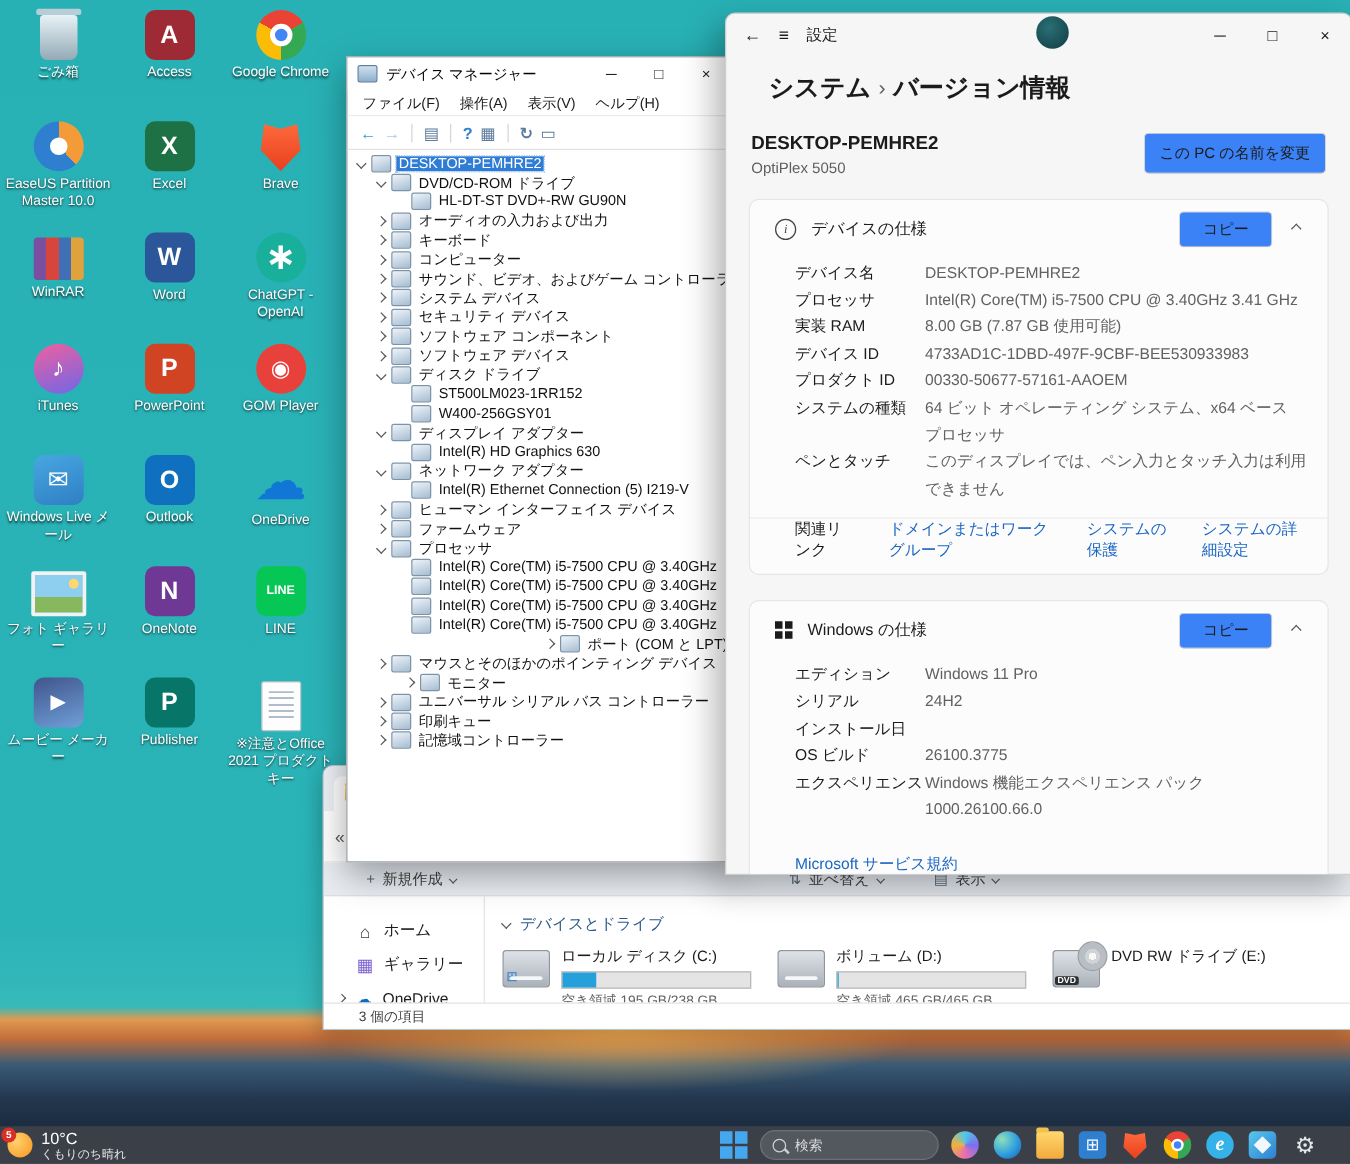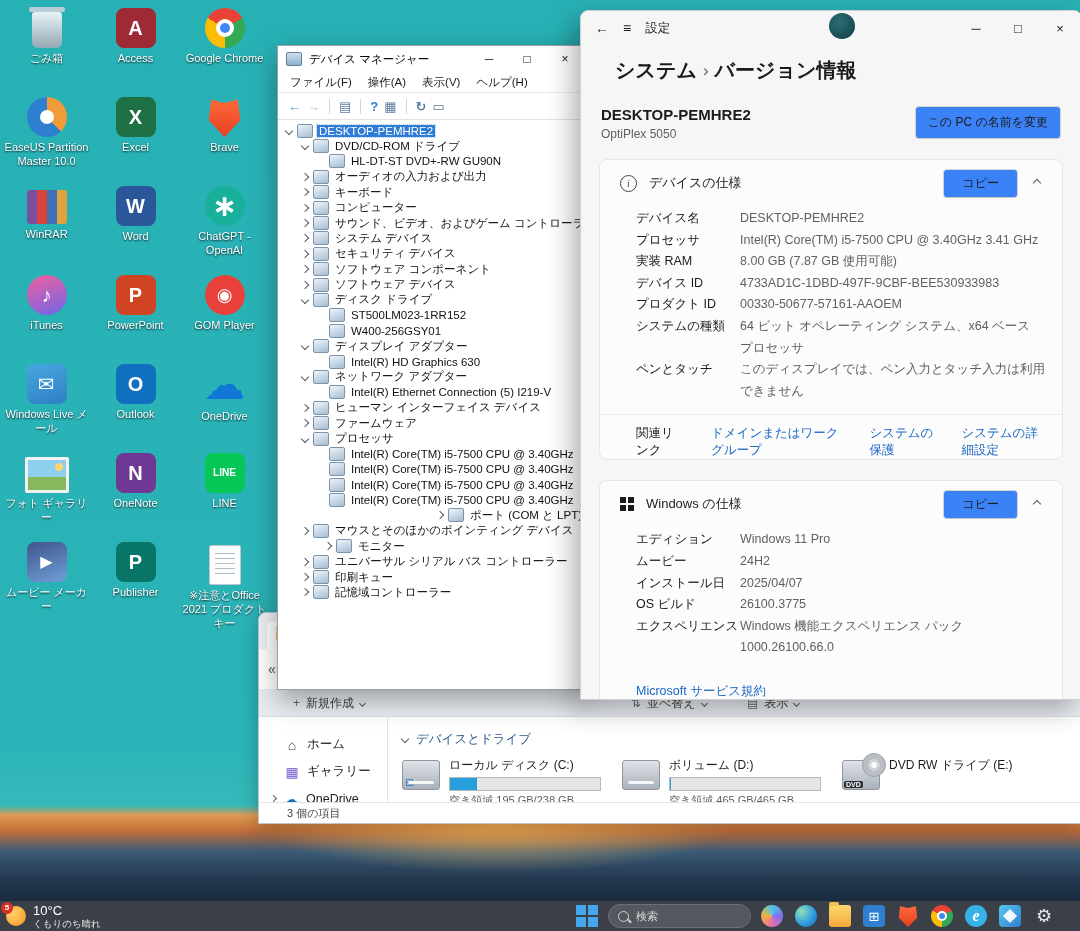--- a/index.html
+++ b/index.html
@@ -119,21 +119,21 @@
     linear-gradient(#1b1b1b,#1b1b1b) 0 8px/6px 6px no-repeat,
     linear-gradient(#1b1b1b,#1b1b1b) 8px 8px/6px 6px no-repeat}
   .card-title{font-size:13px;color:#1b1b1b}
   .copy-btn{margin-left:auto;padding:5px 18px}
   .head-chev{margin-right:6px;margin-left:4px}
   .spec-rows{padding:2px 0 12px}
   .srow{display:flex;line-height:21.6px;font-size:12.5px}
   .slabel{width:104px;flex:none;color:#1b1b1b}
   .svalue{color:#616161;flex:1}
   .card-div{height:1px;background:#ebebeb;margin:0 -16px 0 -36px}
-  .related{display:flex;align-items:flex-end;min-height:44px;gap:26px;font-size:12.5px;color:#1b1b1b;margin-left:-16px;padding-left:16px}
+  .related{display:flex;align-items:flex-start;min-height:44px;gap:26px;font-size:12.5px;color:#1b1b1b;margin-left:-16px;padding-left:16px}
   .slink{color:#1a66c4;text-decoration:none;font-size:12.5px}
   .foot{display:flex;flex-direction:column;gap:8px;padding:12px 0 16px}
 
   
   .taskbar{position:absolute;left:0;right:0;bottom:0;height:30px;background:rgba(62,66,73,.94);display:flex;align-items:center;z-index:60}
   .weather{display:flex;align-items:center;gap:7px;padding-left:6px;width:160px}
   .wicon{width:20px;height:20px;border-radius:50%;background:radial-gradient(circle at 35% 35%,#ffd36e,#f7941e);position:relative;flex:none}
   .wbadge{position:absolute;top:-4px;left:-5px;background:#d93025;color:#fff;font-size:8px;min-width:12px;height:12px;border-radius:7px;display:flex;align-items:center;justify-content:center;font-weight:700}
   .wtext{display:flex;flex-direction:column;line-height:1.2}
   .wtemp{font-size:13px;color:#fff}
@@ -683,26 +683,25 @@
           <span class="card-title">Windows の仕様</span>
           <button class="btn copy-btn">コピー</button>
           <i class="chev up head-chev"></i>
         </div>
         <div class="spec-rows">
             <div class="srow">
               <span class="slabel">エディション</span>
               <span class="svalue">Windows 11 Pro</span>
             </div>
             <div class="srow">
-              <span class="slabel">ムービー</span>
+              <span class="slabel">シリアル</span>
               <span class="svalue">24H2</span>
             </div>
             <div class="srow">
               <span class="slabel">インストール日</span>
-              <span class="svalue">2025/04/07</span>
             </div>
             <div class="srow">
               <span class="slabel">OS ビルド</span>
               <span class="svalue">26100.3775</span>
             </div>
             <div class="srow">
               <span class="slabel">エクスペリエンス</span>
               <span class="svalue">Windows 機能エクスペリエンス パック 1000.26100.66.0</span>
             </div>
           </div>

